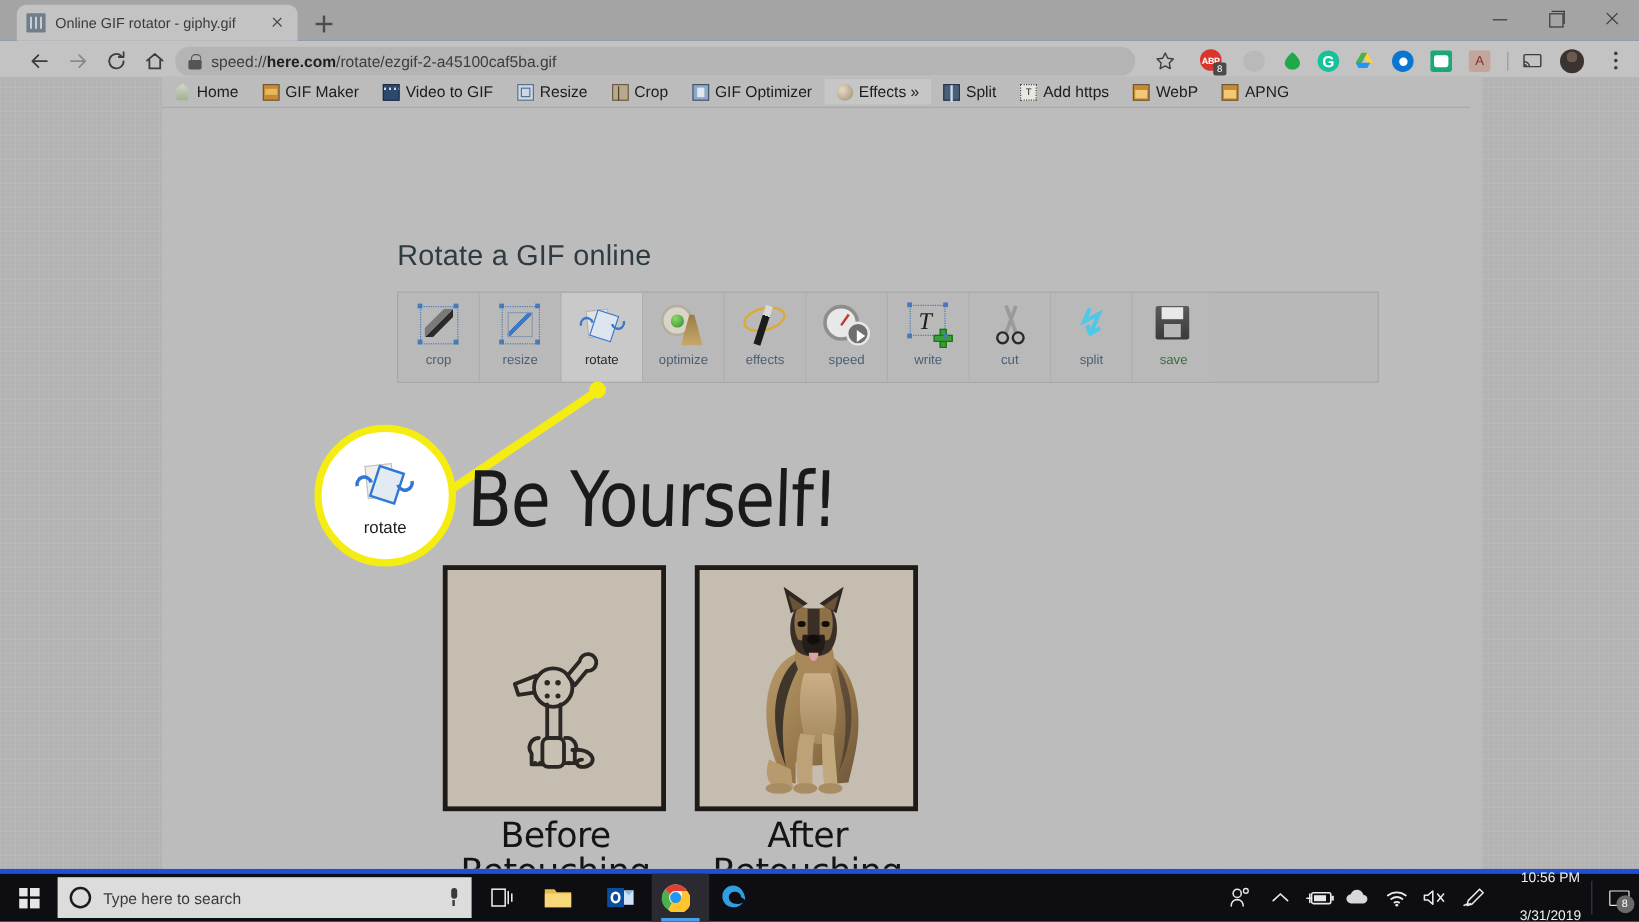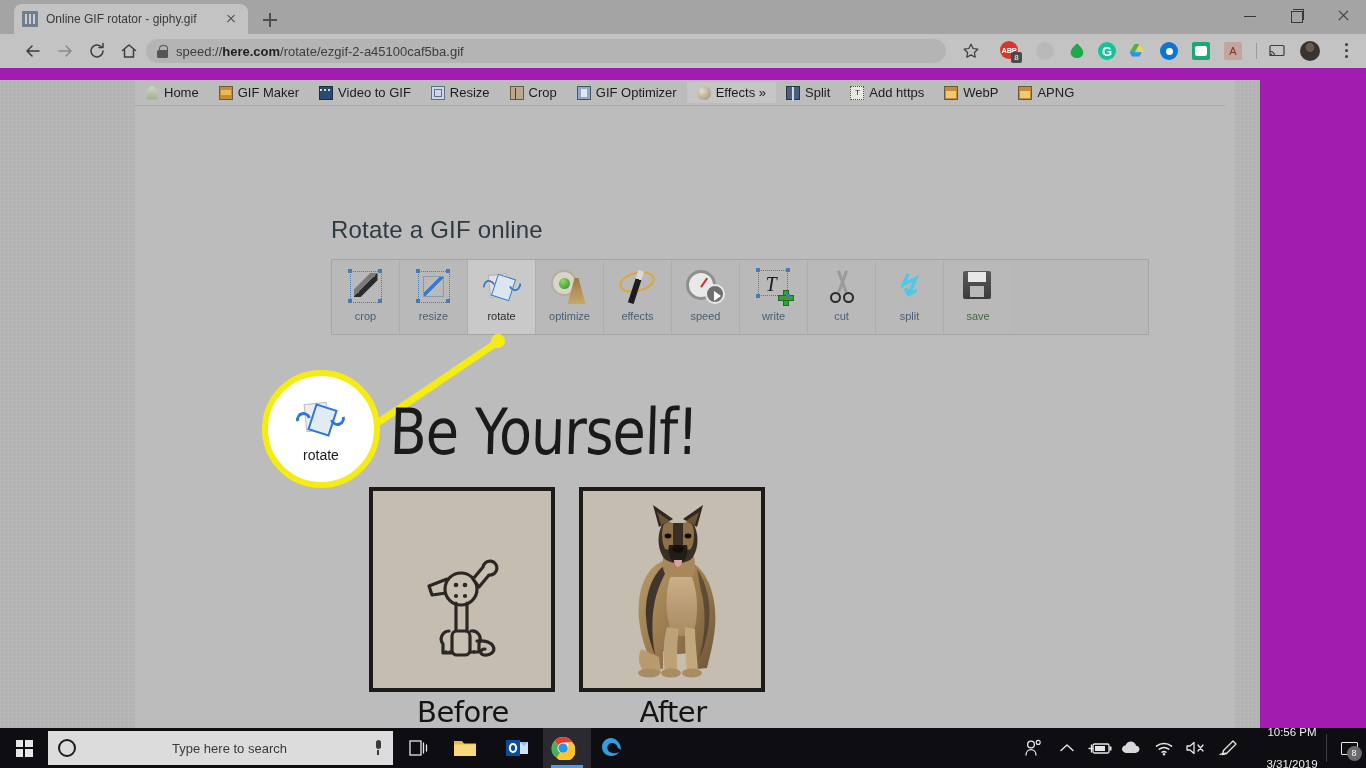--- a/index.html
+++ b/index.html
@@ -4,21 +4,21 @@
 <style>
   * { box-sizing: border-box; margin: 0; padding: 0; }
   html, body {
     width: 1366px; height: 768px;
     overflow: hidden;
     font-family: "Liberation Sans", sans-serif;
     background: #a8a8a8;
   }
 
   
-  #browser { position: absolute; left:0; top:0; width:1366px; height:728px; background:#a21caf; }
+  #browser { position: absolute; left:0; top:0; width:1366px; height:728px; background:#1d4ed8; }
 
   #tabstrip { position:absolute; left:0; top:0; width:1366px; height:34px; background:#a4a4a4; }
   #tab {
     position:absolute; left:14px; top:4px; width:234px; height:30px;
     background:#c3c3c3; border-radius:8px 8px 0 0;
     display:flex; align-items:center; padding:0 8px;
   }
   #tab .favicon {
     width:16px; height:16px; flex:0 0 16px; margin-right:8px;
     background:
@@ -128,21 +128,21 @@
   #ext-menu  { left:1338px; width:16px; }
   #ext-menu span {
     position:absolute; left:6.5px; width:3.2px; height:3.2px; border-radius:50%; background:#3d3d3d;
   }
   #ext-menu span:nth-child(1){ top:1px; }
   #ext-menu span:nth-child(2){ top:7px; }
   #ext-menu span:nth-child(3){ top:13px; }
 
   
   #viewport {
-    position:absolute; left:0; top:80px; width:1260px; height:660px;
+    position:absolute; left:0; top:64px; width:1366px; height:660px;
     background:#b6b6b6; overflow:hidden;
   }
   #pagebg {
     position:absolute; left:0; top:0; width:1366px; height:660px;
     background:
       repeating-linear-gradient(to right, rgba(255,255,255,.06) 0 1px, transparent 1px 4px),
       repeating-linear-gradient(to bottom, rgba(255,255,255,.06) 0 1px, transparent 1px 4px),
       #b3b3b3;
   }
   #pagecard {
@@ -350,21 +350,21 @@
   #startbtn .w { width:17px; height:17px; display:grid; grid-template-columns:1fr 1fr;
                  grid-template-rows:1fr 1fr; gap:2px; }
   #startbtn .w i { background:#e6e6e6; display:block; }
 
   #searchbox {
     position:absolute; left:48px; top:3px; width:345px; height:34px;
     background:#dcdcdc; display:flex; align-items:center; padding:0 10px; cursor:text;
   }
   #searchbox .ring { width:18px; height:18px; border:2px solid #1c1c1c; border-radius:50%;
                      flex:0 0 18px; margin-right:10px; }
-  #searchbox .ph { font-size:13px; color:#3a3a3a; flex:1;text-align:center; }
+  #searchbox .ph { font-size:13px; color:#3a3a3a; flex:1; }
   #searchbox .mic { width:10px; height:16px; position:relative; flex:0 0 10px; }
   #searchbox .mic::before{ content:""; position:absolute; left:2.5px; top:0; width:5px; height:9px;
                            background:#3a3a3a; border-radius:3px; }
   #searchbox .mic::after { content:""; position:absolute; left:4px; top:10px; width:2px; height:5px;
                            background:#3a3a3a; }
 
   .tbicon { position:absolute; top:4px; width:40px; height:32px; cursor:pointer;
             display:flex; align-items:center; justify-content:center; }
   #tb-taskview { left:398px; }
   #tb-explorer { left:445px; }

